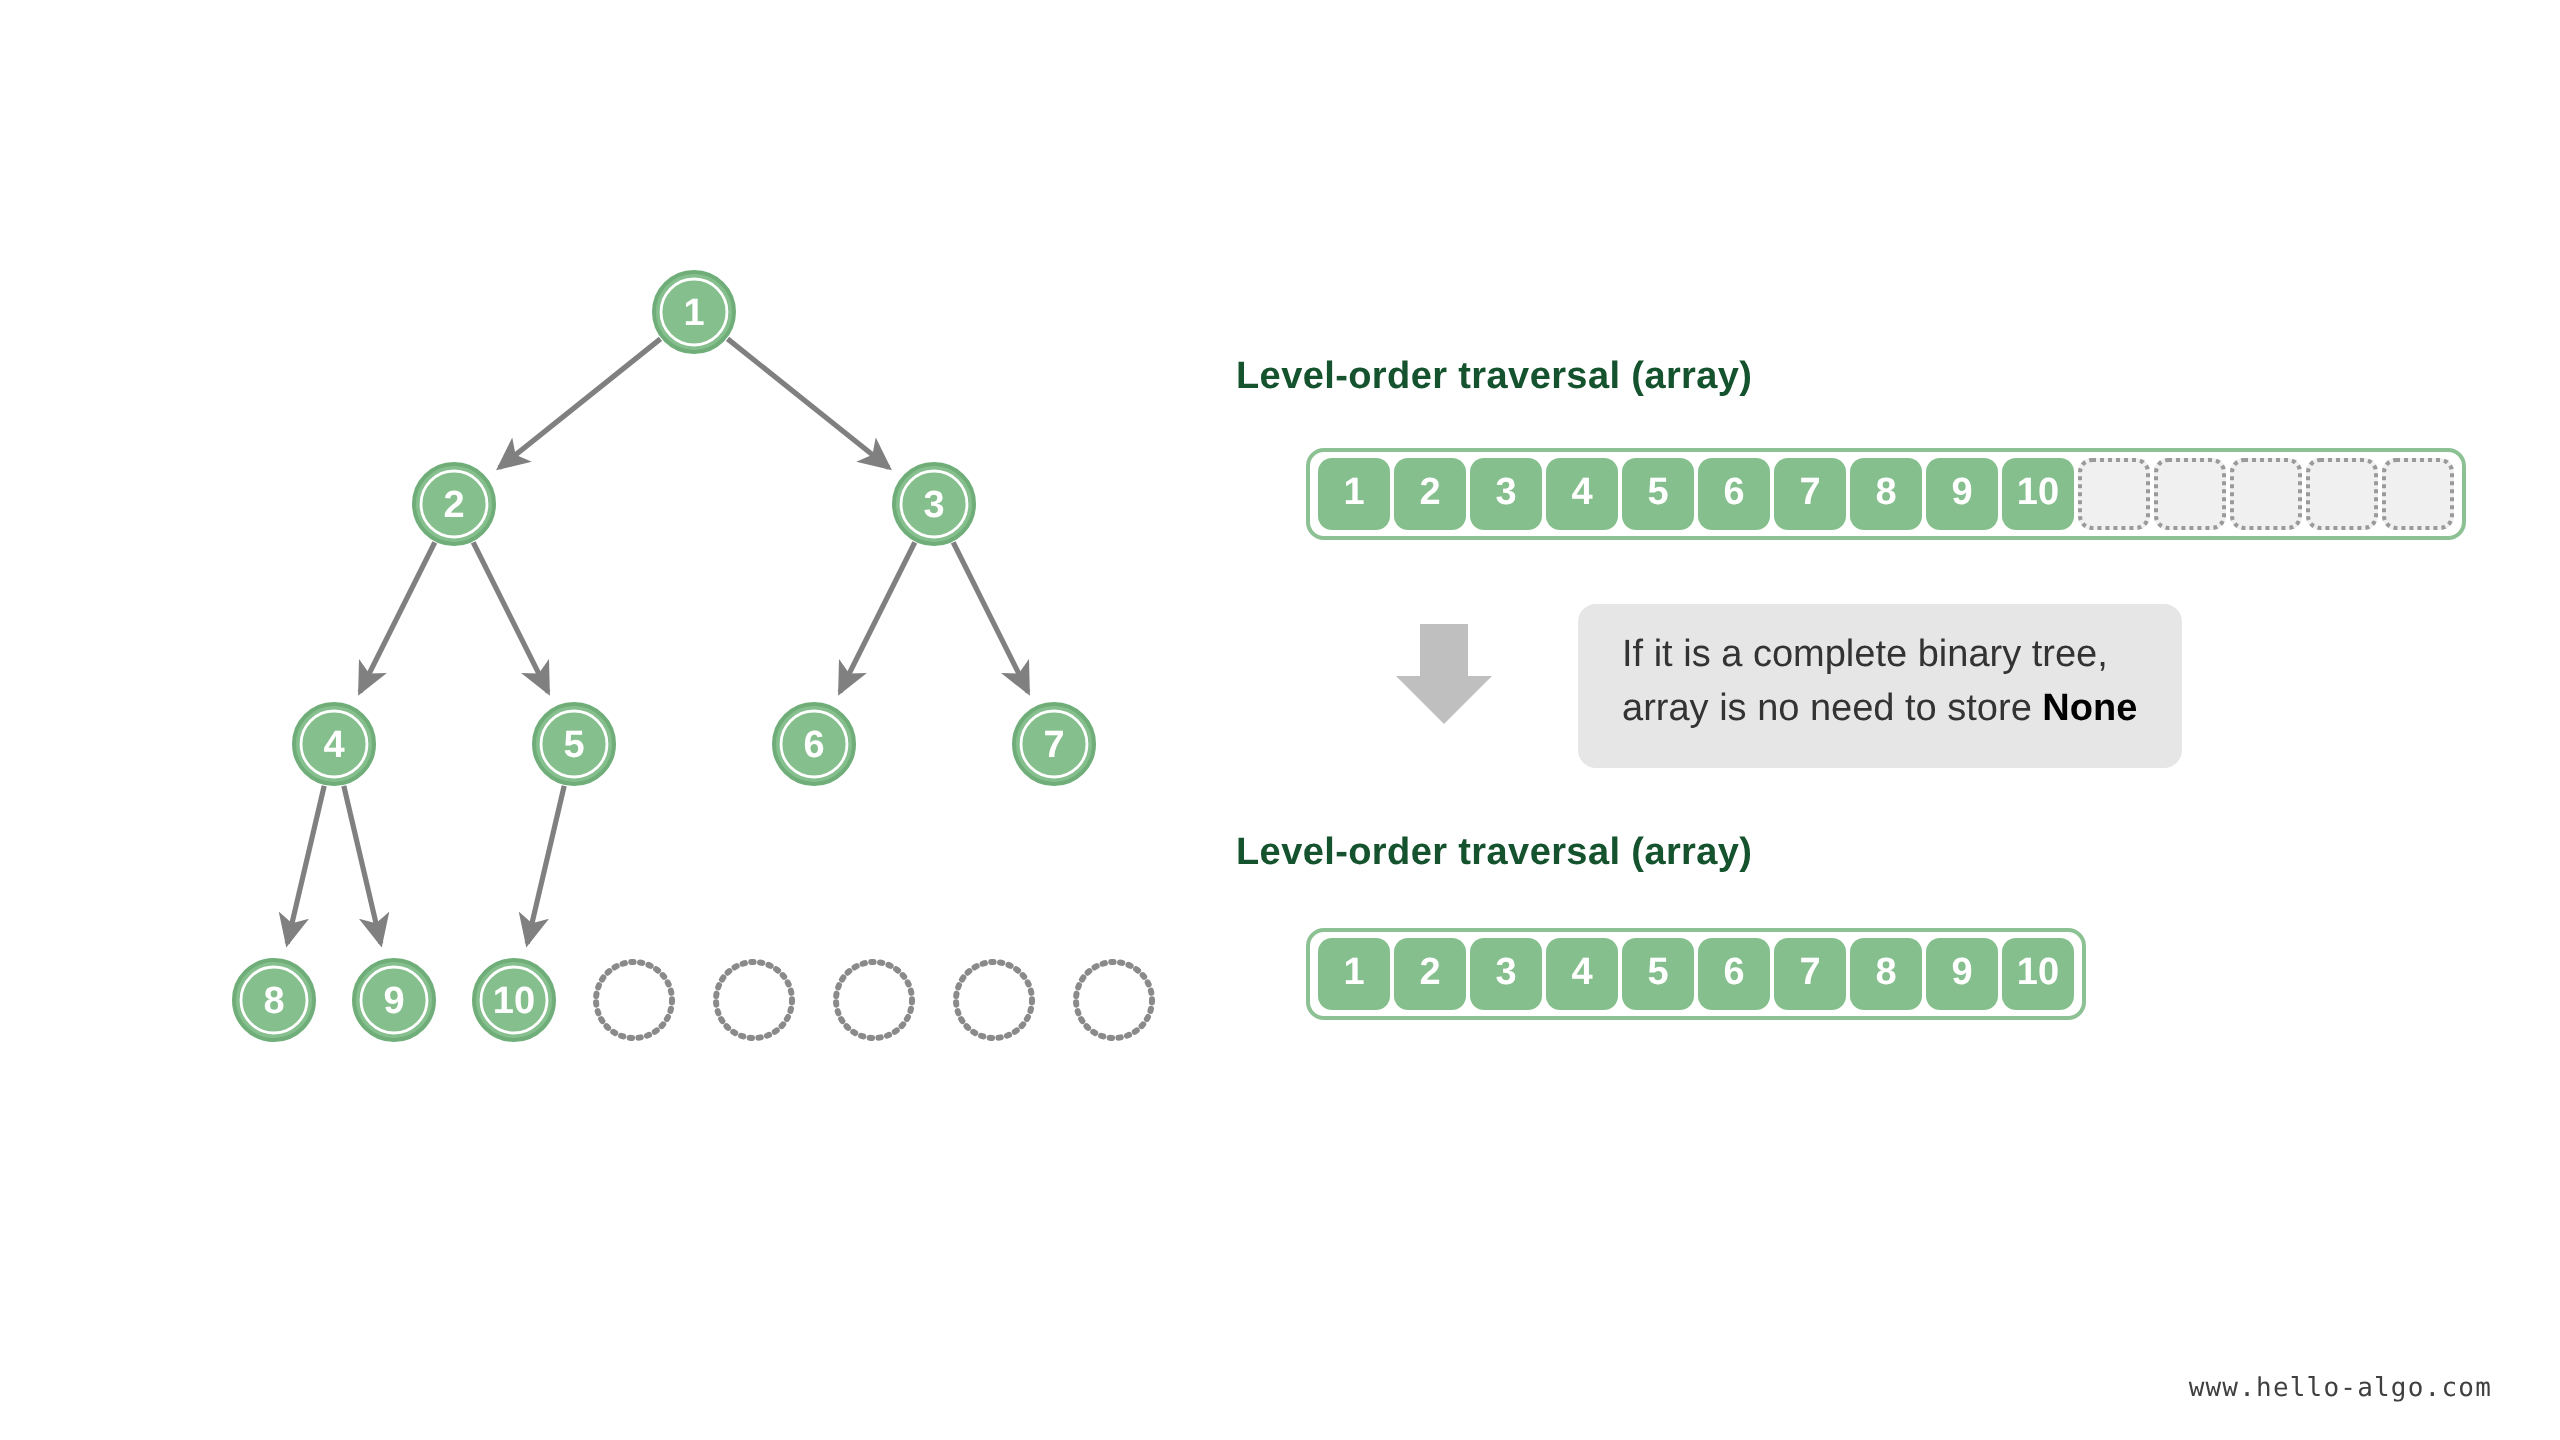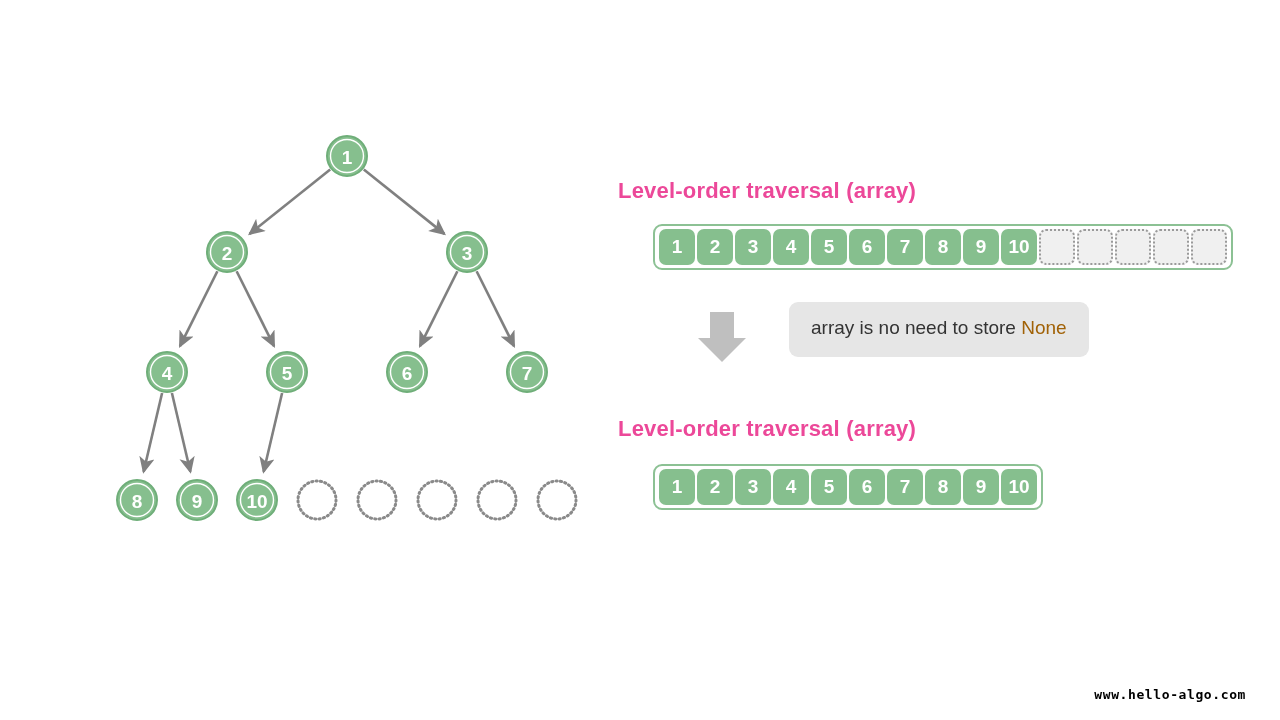--- a/index.html
+++ b/index.html
@@ -35,23 +35,23 @@
     font-size: 19px;
     font-weight: 700;
     fill: #ffffff;
     text-anchor: middle;
     dominant-baseline: central;
   }
 
   
   .panel-heading {
     position: absolute;
-    font-size: 22px;
-    font-weight: 700;
-    color: #ec4899;
+    font-size: 19px;
+    font-weight: 700;
+    color: #14532d;
     letter-spacing: 0.2px;
     white-space: nowrap;
   }
 
   .array-box {
     position: absolute;
     display: flex;
     align-items: center;
     box-sizing: border-box;
     border: 2px solid #8cc194;
@@ -88,40 +88,39 @@
     box-sizing: border-box;
     background: #e6e6e6;
     border-radius: 9px;
     padding: 13px 22px 15px 22px;
     font-size: 19px;
     line-height: 1.42;
     color: #333333;
     white-space: nowrap;
   }
   .note-strong {
-    color: #a16207;
-    font-weight: 400;
+    color: #000000;
+    font-weight: 700;
   }
 
   .down-arrow {
     position: absolute;
     width: 62px;
     height: 62px;
   }
 
   
   .watermark {
     position: absolute;
     right: 34px;
     bottom: 18px;
     font-family: "DejaVu Sans Mono", monospace;
     font-size: 13px;
-    color: #000000;
+    color: #404040;
     letter-spacing: 0.6px;
-    font-weight: bold;
   }
 </style>
 </head>
 <body>
 
 <div id="stage">
 
   <svg id="tree-svg" viewBox="0 0 640 600">
     <defs>
       <marker id="arrowhead" markerWidth="7" markerHeight="7" refX="5.6" refY="3" orient="auto">
@@ -226,20 +225,21 @@
       <div class="cell empty"></div>
       <div class="cell empty"></div>
       <div class="cell empty"></div>
     </div>
 
   <svg class="down-arrow" style="left:691px; top:306px;" viewBox="0 0 62 62">
     <path d="M19,6 L43,6 L43,32 L55,32 L31,56 L7,32 L19,32 Z" fill="#bfbfbf"></path>
   </svg>
 
   <div class="note-box" style="left:789px; top:302px;">
+    <div>If it is a complete binary tree,</div>
     <div><span>array is no need to store </span><span class="note-strong">None</span></div>
   </div>
 
   <div class="panel-heading" style="left:618px; top:416px;">Level-order traversal (array)</div>
 
   <div class="array-box" id="bottom-array" style="left:653px; top:464px;">
       <div class="cell">1</div>
       <div class="cell">2</div>
       <div class="cell">3</div>
       <div class="cell">4</div>

